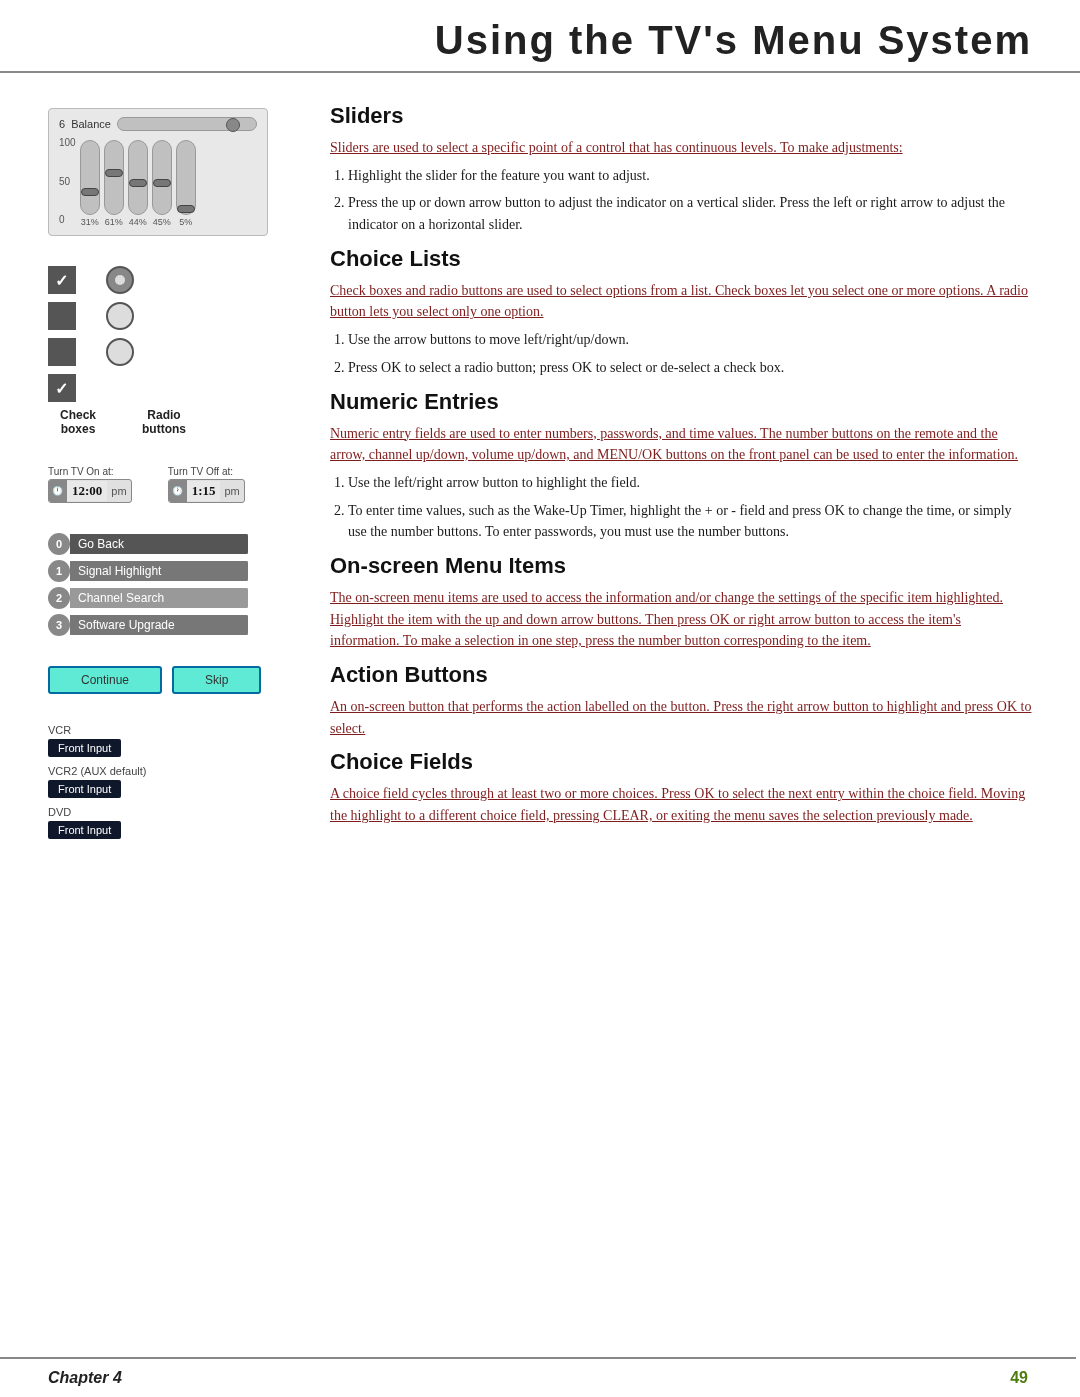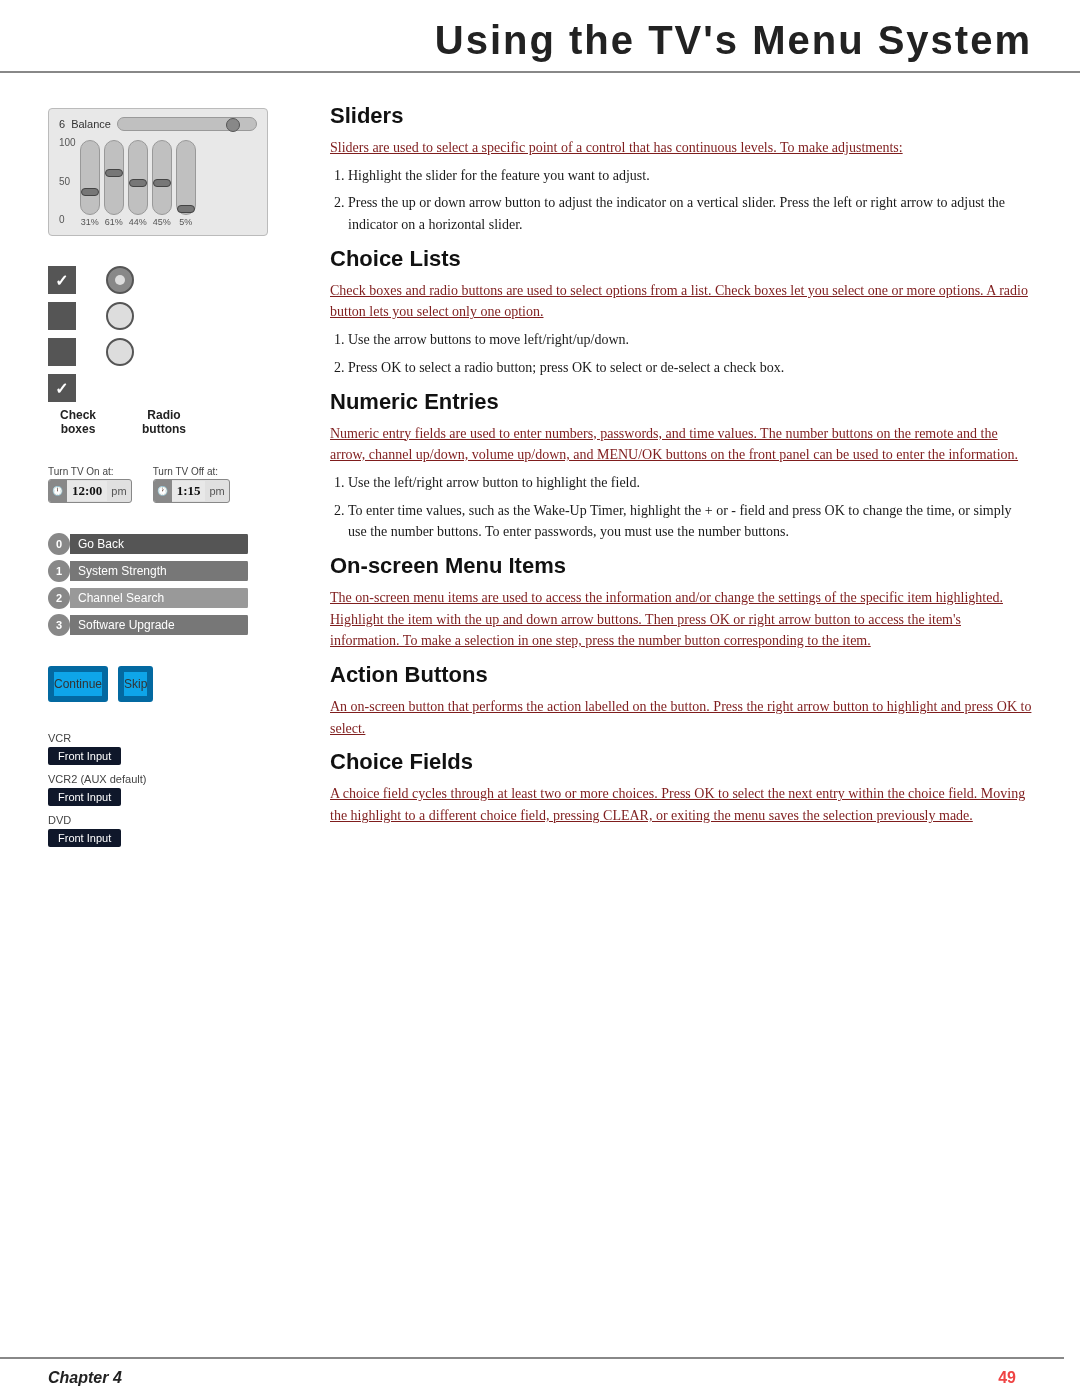--- a/index.html
+++ b/index.html
@@ -224,21 +224,21 @@
     }
 
     
     .numeric-illustration {
       margin-top: 30px;
       width: 210px;
     }
     .numeric-row {
       display: flex;
       flex-direction: row;
-      gap: 21px;
+      gap: 36px;
       margin-bottom: 4px;
     }
     .numeric-field-group {
       display: flex;
       flex-direction: column;
     }
     .numeric-field-label {
       font-size: 10px;
       font-family: Arial, sans-serif;
       color: #444;
@@ -318,23 +318,23 @@
     .menu-item-row.gray-light .menu-item-label { background: #999; }
 
     
     .action-buttons-illustration {
       margin-top: 30px;
       display: flex;
       flex-direction: row;
       gap: 10px;
     }
     .action-btn {
-      padding: 5px 0;
-      background: #0ea5e9;
-      border: 6px solid #0369a1;
+      padding: 5px 31px;
+      background: #5eead4;
+      border: 2px solid #0369a1;
       border-radius: 3px;
       font-size: 12px;
       font-family: Arial, sans-serif;
       color: #333;
     }
 
     
     .choice-fields-illustration {
       margin-top: 30px;
       width: 190px;
@@ -356,41 +356,41 @@
       font-family: Arial, sans-serif;
       border-radius: 2px;
       display: inline-block;
     }
 
     
     .page-footer {
       position: absolute;
       bottom: 0;
       left: 0;
-      right: 16px;
+      right: 4px;
       display: flex;
       flex-direction: row;
       justify-content: space-between;
       align-items: center;
       border-top: 2px solid #888;
       padding: 10px 48px;
       background: #fff;
     }
     .footer-chapter {
       font-family: Arial, sans-serif;
       font-style: italic;
       font-size: 16px;
       font-weight: bold;
       color: #222;
     }
     .footer-page {
       font-family: Arial, sans-serif;
       font-size: 16px;
       font-weight: bold;
-      color: #ef4444;
+      color: #4d7c0f;
     }
 
     
     .illus-section {
       margin-bottom: 10px;
     }
   </style>
 </head>
 <body>
 
@@ -506,21 +506,21 @@
     </div>
 
     <div class="illus-section" style="margin-top:28px;">
       <div class="menu-items-illustration">
         <div class="menu-item-row gray-dark">
           <div class="menu-item-num">0</div>
           <span class="menu-item-label">Go Back</span>
         </div>
         <div class="menu-item-row gray-medium">
           <div class="menu-item-num">1</div>
-          <span class="menu-item-label">System Strength</span>
+          <span class="menu-item-label">Signal Highlight</span>
         </div>
         <div class="menu-item-row gray-light">
           <div class="menu-item-num">2</div>
           <span class="menu-item-label">Channel Search</span>
         </div>
         <div class="menu-item-row gray-medium">
           <div class="menu-item-num">3</div>
           <span class="menu-item-label">Software Upgrade</span>
         </div>
       </div>

